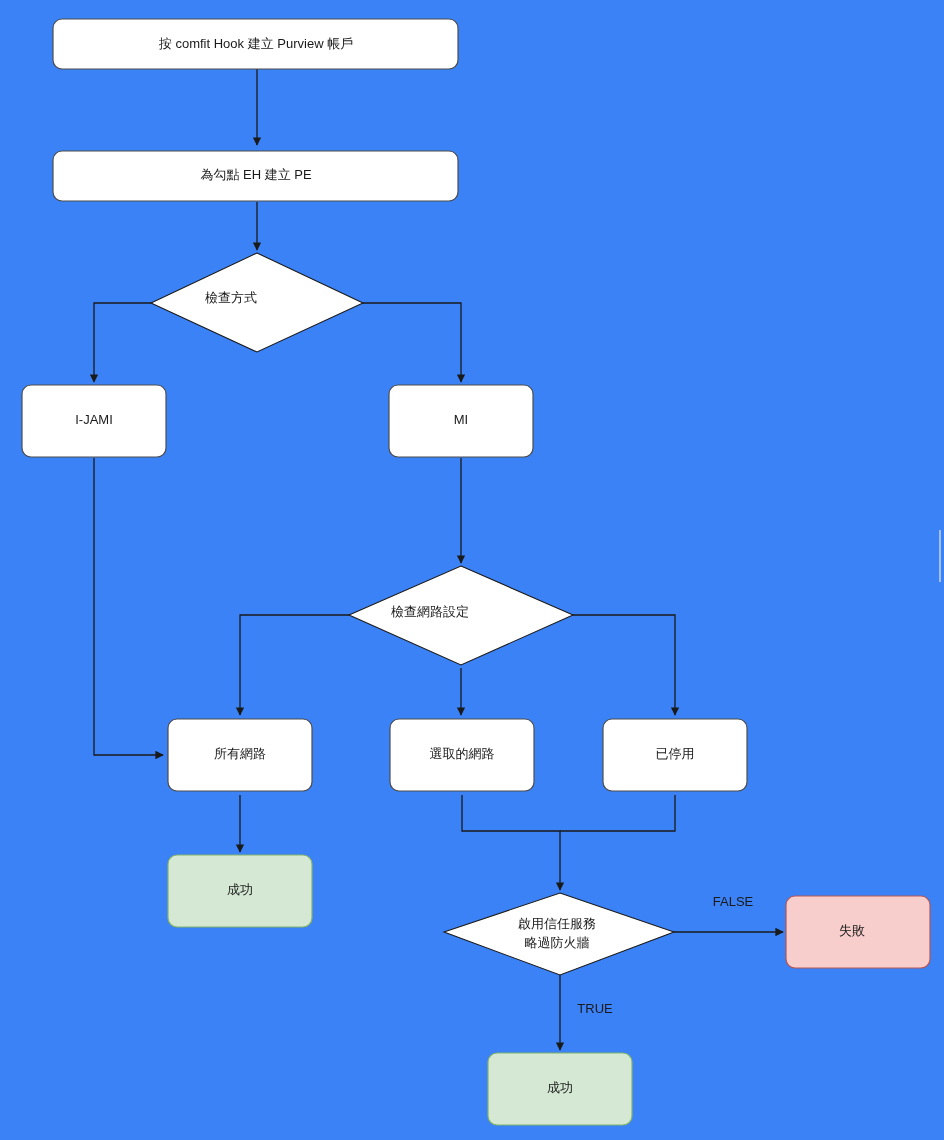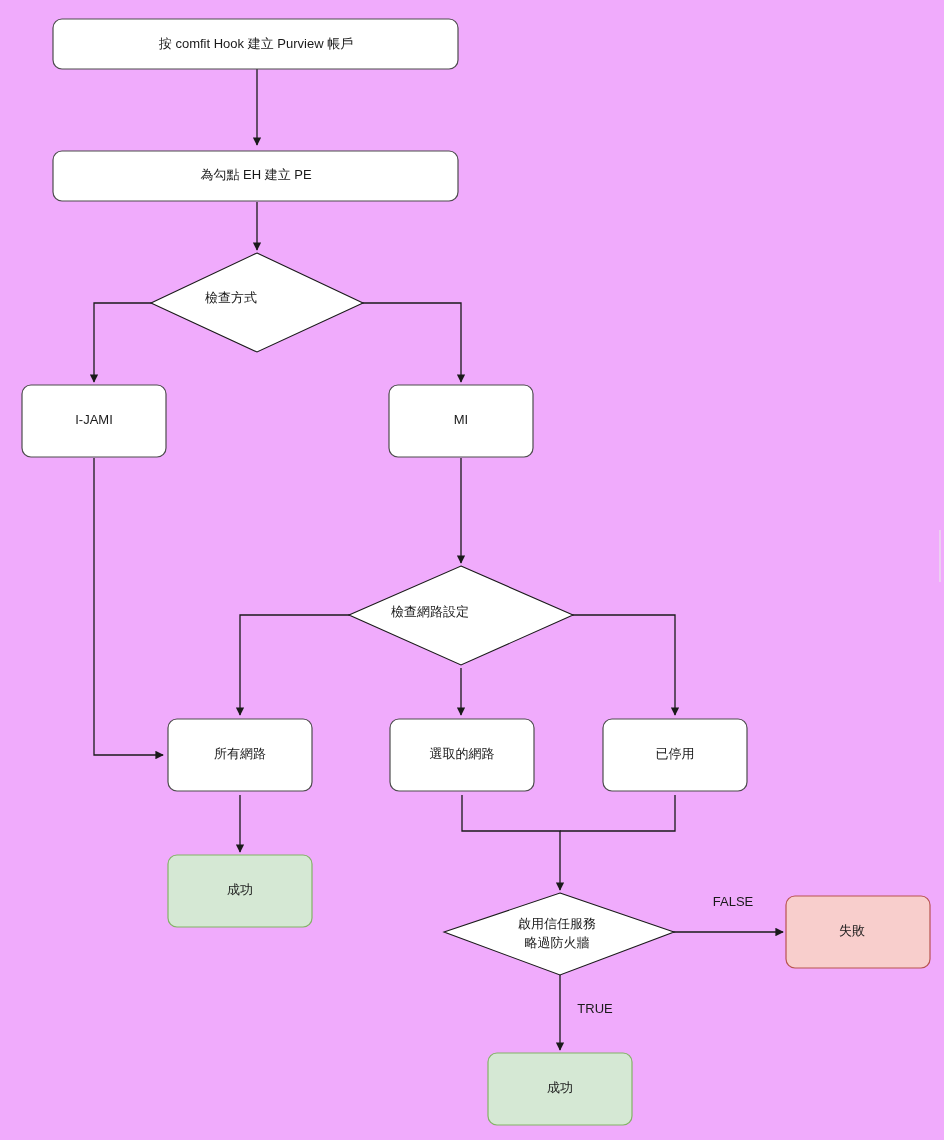--- a/index.html
+++ b/index.html
@@ -11,21 +11,21 @@
   body {
     width: 944px;
     height: 1140px;
     font-family: "Liberation Sans", "DejaVu Sans", sans-serif;
     overflow: hidden;
   }
   #flow-root {
     position: relative;
     width: 944px;
     height: 1140px;
-    background: #f0abfc;
+    background: #3b82f6;
   }
   svg#flow-svg {
     display: block;
     width: 944px;
     height: 1140px;
   }
   .node-shape {
     stroke-width: 1.2;
   }
   .node-process {

